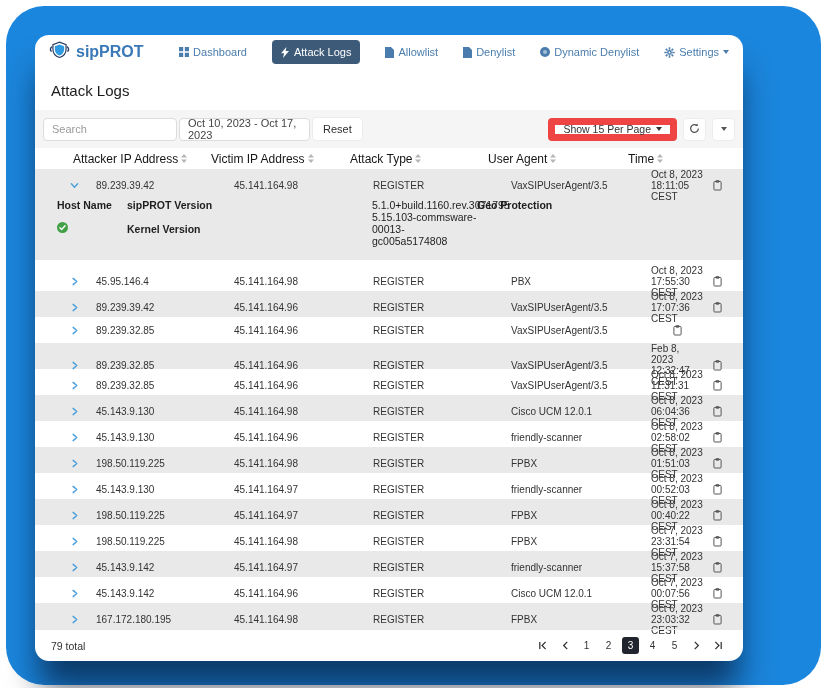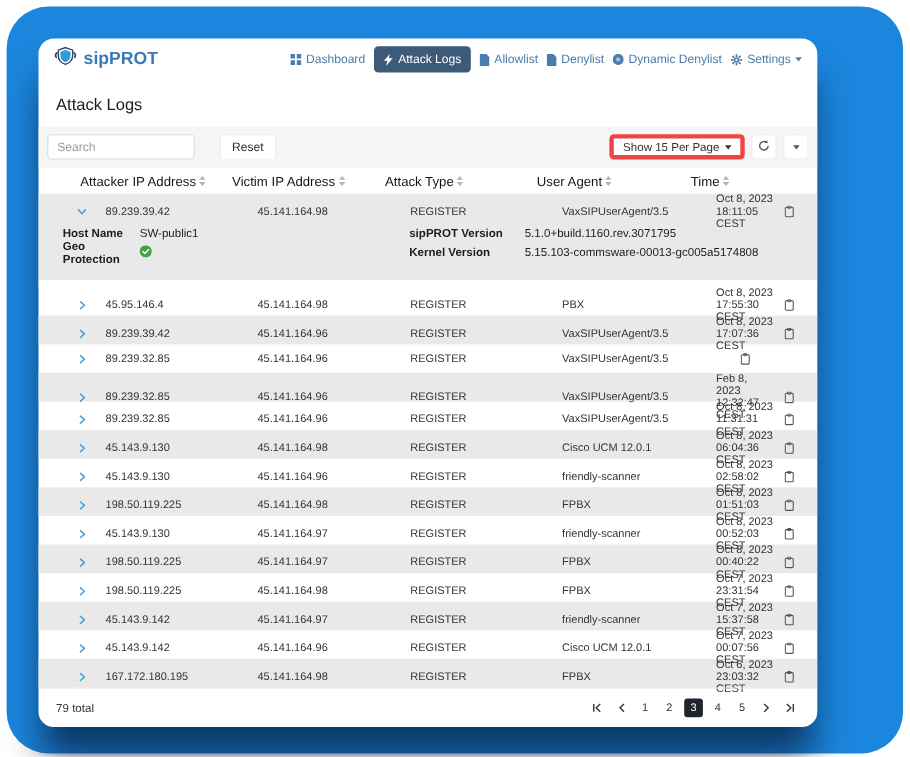--- a/index.html
+++ b/index.html
@@ -16,37 +16,37 @@
   }
   .card {
     position: absolute; left: 35px; top: 35px; width: 708px; height: 626px;
     background: #fff; border-radius: 14px; overflow: hidden;
     box-shadow: 0 32px 32px -4px rgba(4,12,34,.62);
     display: flex; flex-direction: column;
   }
   
   .navbar { height: 40px; display: flex; align-items: center; justify-content: space-between; padding: 0 14px; }
   .logo { display: flex; align-items: center; gap: 6px; color: #3a78b8; font-weight: bold; font-size: 16px; }
-  .nav { display: flex; align-items: center; gap: 8px; font-size: 11px; color: #4a7dad; }
+  .nav { display: flex; align-items: center; gap: 25px; font-size: 11px; color: #4a7dad; }
   .nav-item { display: flex; align-items: center; gap: 4px; cursor: pointer; white-space: nowrap; }
   .nav-item.active { background: #3d5a78; color: #fff; padding: 6px 9px; border-radius: 4px; }
   .nav-item svg { display: block; }
   
   .title-row { padding: 13px 16px 11px; font-size: 15px; color: #1b1b1b; }
   
-  .filterbar { background: #f5f5f5; padding: 7px 8px; display: flex; align-items: center; gap: 23px; font-size: 11px; }
+  .filterbar { background: #f5f5f5; padding: 7px 8px; display: flex; align-items: center; gap: 2px; font-size: 11px; }
   .ctl { background: #fff; border: 1px solid #dcdcdc; border-radius: 4px; height: 23px; display: flex; align-items: center; padding: 0 8px; font-size: 11px; }
   .ctl input { border: none; outline: none; width: 100%; font-size: 11px; font-family: inherit; color: #444; background: transparent; }
   .ctl input::placeholder { color: #9a9a9a; }
   .w-search { width: 134px; }
   .w-select { width: 130px; justify-content: space-between; color: #8f8f8f; }
   .w-date   { width: 131px; color: #444; }
   .reset-btn { background: #fff; border: 1px solid #ececec; border-radius: 4px; height: 24px; padding: 0 10px; font-size: 11px; color: #2e2e2e; cursor: pointer; font-family: inherit; }
   .filter-right { margin-left: auto; display: flex; align-items: center; gap: 6px; }
-  .perpage-btn { background: #fff; border: 4px solid #ef4444; border-radius: 4px; height: 23px; padding: 0 8px; font-size: 10.5px; color: #333; display: flex; align-items: center; gap: 5px; cursor: pointer; font-family: inherit; }
+  .perpage-btn { background: #fff; border: 7px solid #ef4444; border-radius: 4px; height: 23px; padding: 0 8px; font-size: 10.5px; color: #333; display: flex; align-items: center; gap: 5px; cursor: pointer; font-family: inherit; }
   .icon-btn { background: #fff; border: 1px solid #ececec; border-radius: 4px; width: 23px; height: 23px; display: flex; align-items: center; justify-content: center; cursor: pointer; color: #555; }
   .caret { width: 0; height: 0; border-left: 3.5px solid transparent; border-right: 3.5px solid transparent; border-top: 4px solid currentColor; display: inline-block; }
   
   .grid-row { display: grid; grid-template-columns: 26px 138px 139px 138px 140px 1fr 28px; align-items: center; padding: 0 12px; }
   .thead { height: 24px; font-size: 12px; font-weight: normal; color: #161616; text-align: center; }
   .th { display: flex; align-items: center; gap: 3px; cursor: pointer; }
   .row { height: 26px; font-size: 10px; color: #333; cursor: pointer; padding-left: 35px; }
   .rows .row:nth-child(even) { background: #e9e9e9; }
   .expanded-block { background: #e9e9e9; padding-bottom: 13px; }
   .detail-grid { display: grid; grid-template-columns: 70px 245px 105px 1fr; row-gap: 0; padding: 4px 12px 0 22px; font-size: 10.5px; color: #1d1d1d; align-items: center; }
@@ -144,20 +144,23 @@
       </div>
     </div>
   </div>
 
   <div class="title-row">Attack Logs</div>
 
   <div class="filterbar">
     <div class="ctl w-search">
       <input type="text" placeholder="Search" style="">
     </div>
+    <div class="ctl w-date">
+      <span>Oct 10, 2023 - Oct 17, 2023</span>
+    </div>
     <button class="reset-btn">Reset</button>
     <div class="filter-right">
       <button class="perpage-btn">
         <span>Show 15 Per Page</span>
         <span class="caret"></span>
       </button>
       <button class="icon-btn">
         <span>
           <svg width="11" height="11" viewBox="0 0 12 12">
               <path d="M10.2 6a4.2 4.2 0 1 1-1.3-3" fill="none" stroke="currentColor" stroke-width="1.4"></path>
@@ -235,21 +238,20 @@
       <span>Oct 8, 2023 18:11:05 CEST</span>
       <span class="copy-cell">
         <svg width="9" height="11" viewBox="0 0 10 12">
             <rect x="1" y="1.5" width="8" height="9.5" rx="1" fill="none" stroke="currentColor" stroke-width="1.1"></rect>
             <rect x="3.2" y="0.4" width="3.6" height="2" rx="0.6" fill="none" stroke="currentColor" stroke-width="1.0"></rect>
           </svg>
       </span>
     </div>
     <div class="detail-grid">
       <span class="detail-label">Host Name</span>
-      <span>SW-public1</span>
       <span class="detail-label">sipPROT Version</span>
       <span>5.1.0+build.1160.rev.3071795</span>
 
       <span class="detail-label">Geo Protection</span>
       <span>
         <span>
           <svg width="11" height="11" viewBox="0 0 12 12">
               <circle cx="6" cy="6" r="6" fill="#43a047"></circle>
               <path d="M3.2 6.2l1.9 1.9 3.7-4" fill="none" stroke="#fff" stroke-width="1.5" stroke-linecap="round" stroke-linejoin="round"></path>
             </svg>

